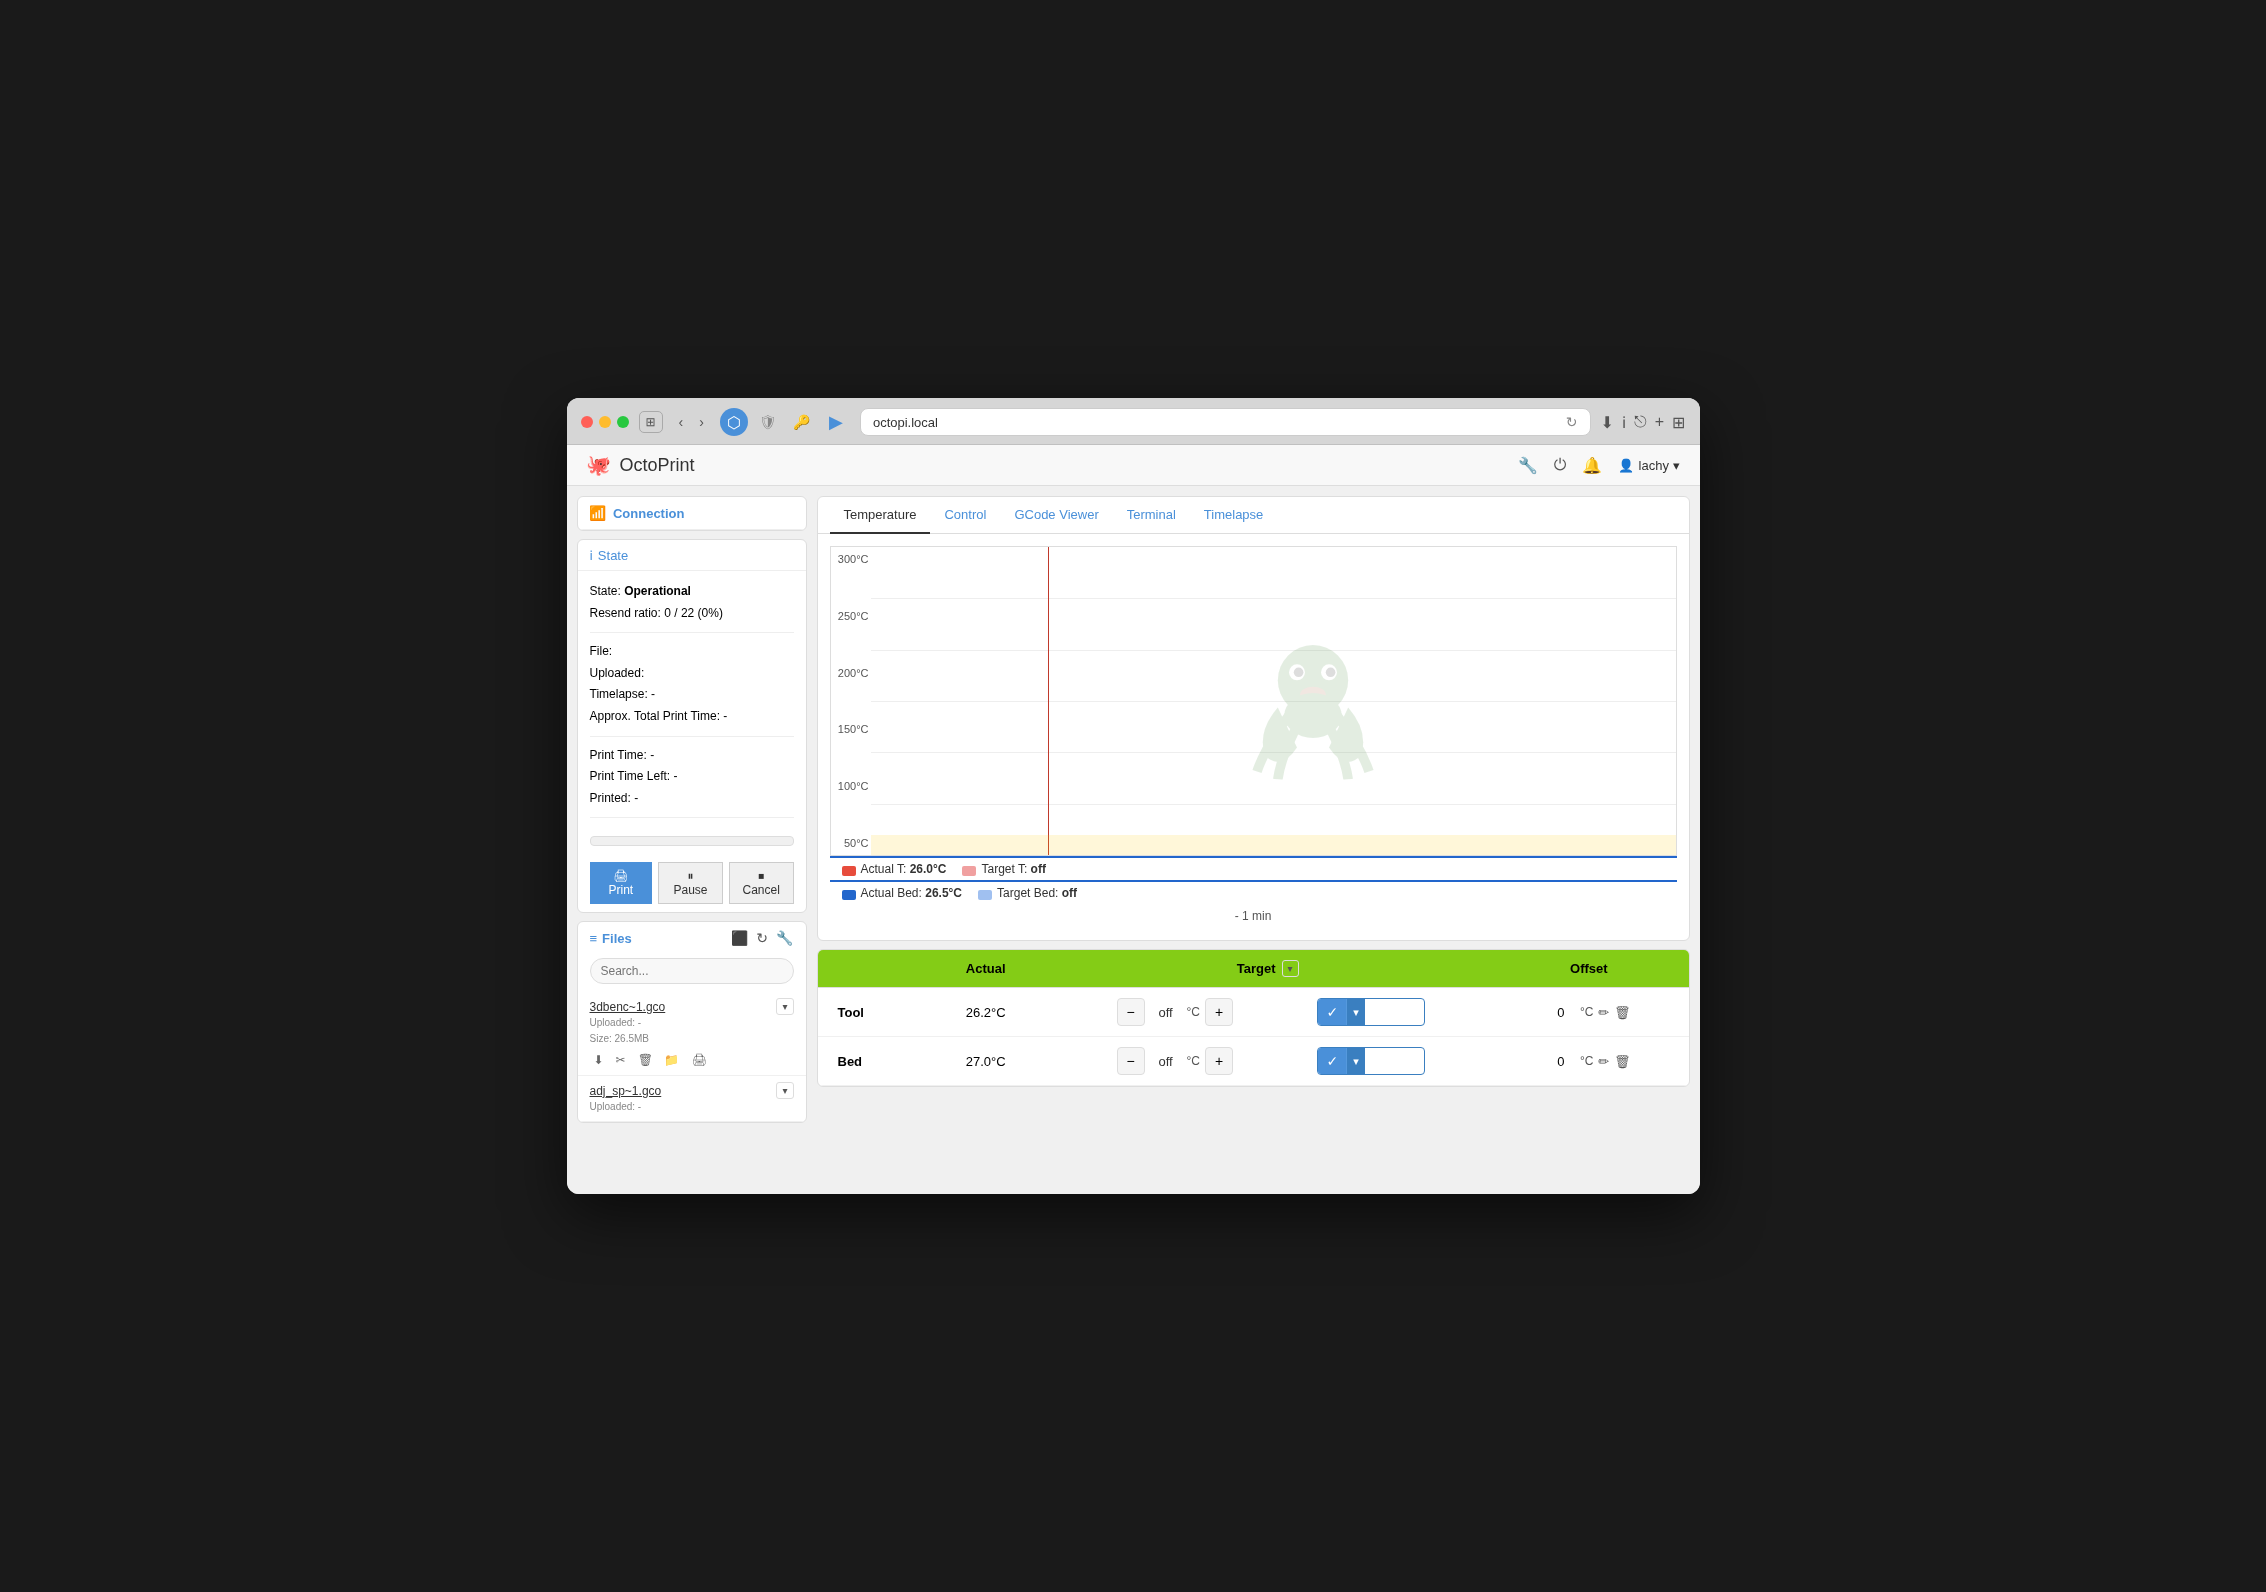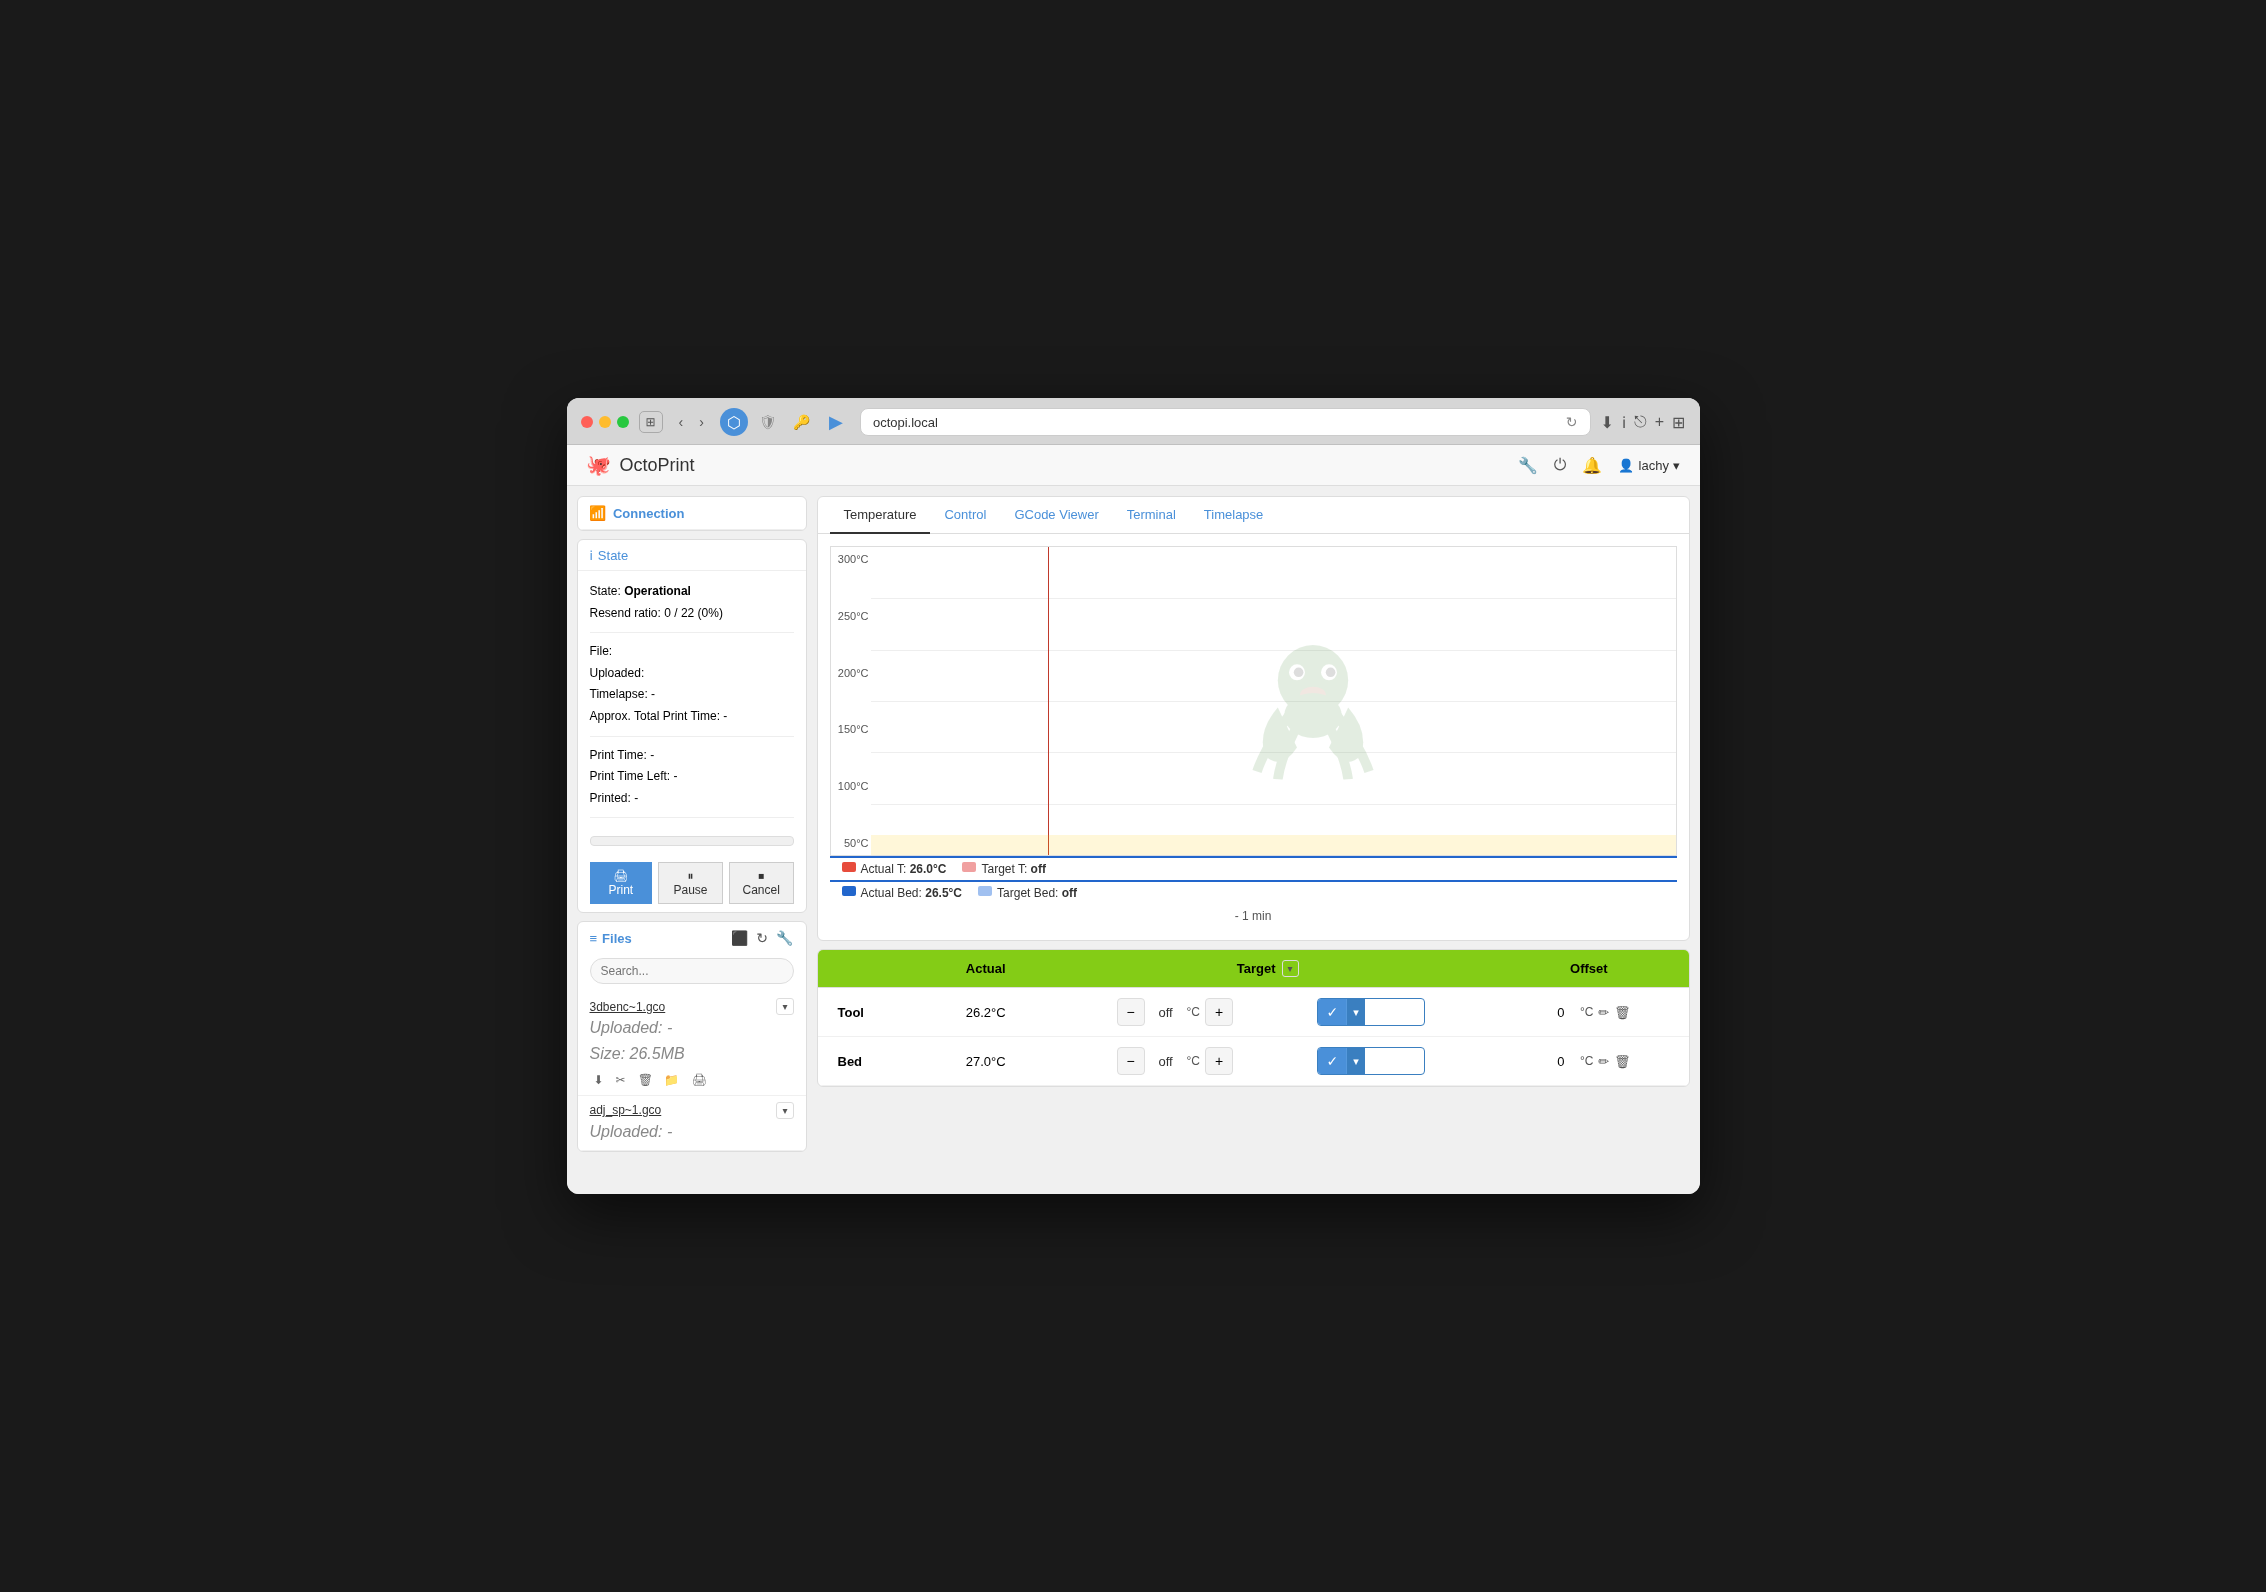--- a/index.html
+++ b/index.html
@@ -235,21 +235,21 @@
     .file-item {
       padding: 6px 12px;
       border-bottom: 1px solid #f0f0f0;
     }
     .file-item-header {
       display: flex;
       align-items: center;
       justify-content: space-between;
     }
     .file-name { font-size: 12px; color: #333; font-weight: 500; text-decoration: underline; }
-    .file-meta { font-size: 16px; color: #888; line-height: 1.6; font-style: italic; }
+    .file-meta { font-size: 10px; color: #888; line-height: 1.6; }
     .file-actions { display: flex; gap: 4px; margin-top: 4px; }
     .file-action-btn {
       background: none;
       border: none;
       cursor: pointer;
       font-size: 12px;
       color: #666;
       padding: 2px 4px;
     }
     .chevron-btn {
@@ -328,21 +328,21 @@
     .legend-row {
       display: flex;
       align-items: center;
       gap: 16px;
       font-size: 12px;
       color: #333;
       width: 100%;
     }
     .legend-item {
       display: flex;
-      align-items: flex-start;
+      align-items: flex-end;
       gap: 5px;
     }
     .legend-swatch {
       width: 14px;
       height: 10px;
       border-radius: 2px;
     }
     .legend-label { font-size: 12px; }
     .legend-label .val { font-weight: 600; }
     .chart-time {

